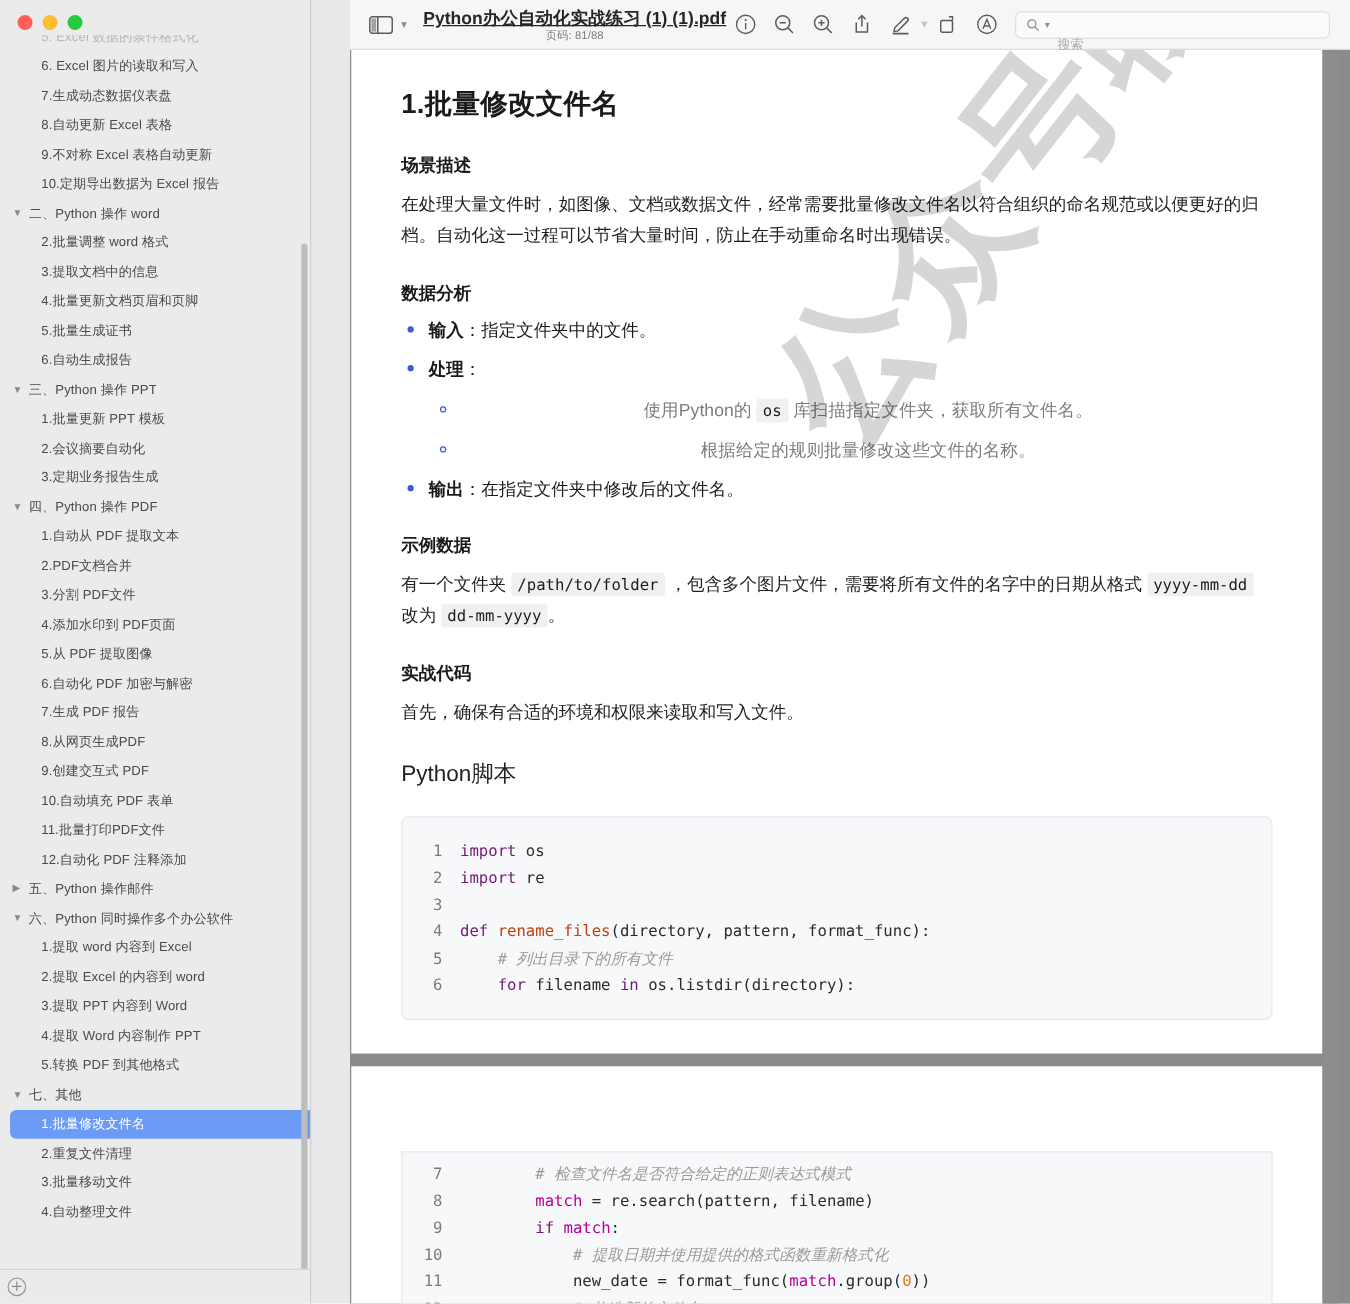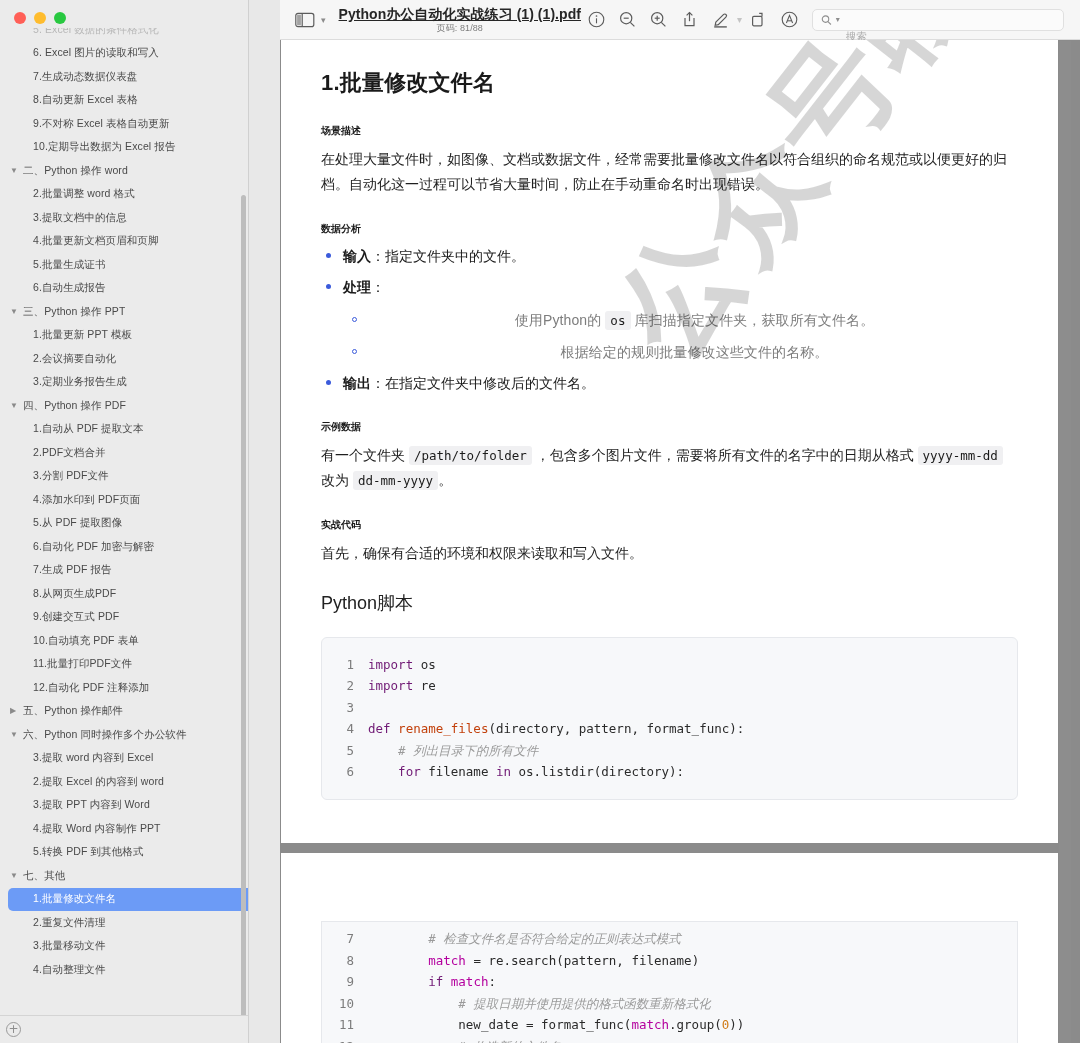--- a/index.html
+++ b/index.html
@@ -186,21 +186,21 @@
     position: relative;
     padding: 0 40px;
     color: #1a1a1a;
   }
   h1.doc-h1 {
     font-size: 22px; font-weight: bold;
     margin: 28px 0 0 0;
     letter-spacing: 0.2px;
   }
   h2.doc-h2 {
-    font-size: 10px; font-weight: bold;
+    font-size: 14px; font-weight: bold;
     margin: 26px 0 0 0;
   }
   h3.doc-h3 {
     font-size: 18px; font-weight: normal;
     margin: 25px 0 0 0;
     color: #222;
   }
   p.doc-p {
     font-size: 14px; line-height: 1.75;
     margin: 9px 0 0 0;
@@ -407,21 +407,21 @@
           </div>
           <div class="ol-row group">
             <span class="disc-tri">▶</span>
             <span class="lbl">五、Python 操作邮件</span>
           </div>
           <div class="ol-row group">
             <span class="disc-tri">▼</span>
             <span class="lbl">六、Python 同时操作多个办公软件</span>
           </div>
           <div class="ol-row child">
-            <span class="lbl">3.提取 word 内容到 Excel</span>
+            <span class="lbl">1.提取 word 内容到 Excel</span>
           </div>
           <div class="ol-row child">
             <span class="lbl">2.提取 Excel 的内容到 word</span>
           </div>
           <div class="ol-row child">
             <span class="lbl">3.提取 PPT 内容到 Word</span>
           </div>
           <div class="ol-row child">
             <span class="lbl">4.提取 Word 内容制作 PPT</span>
           </div>

